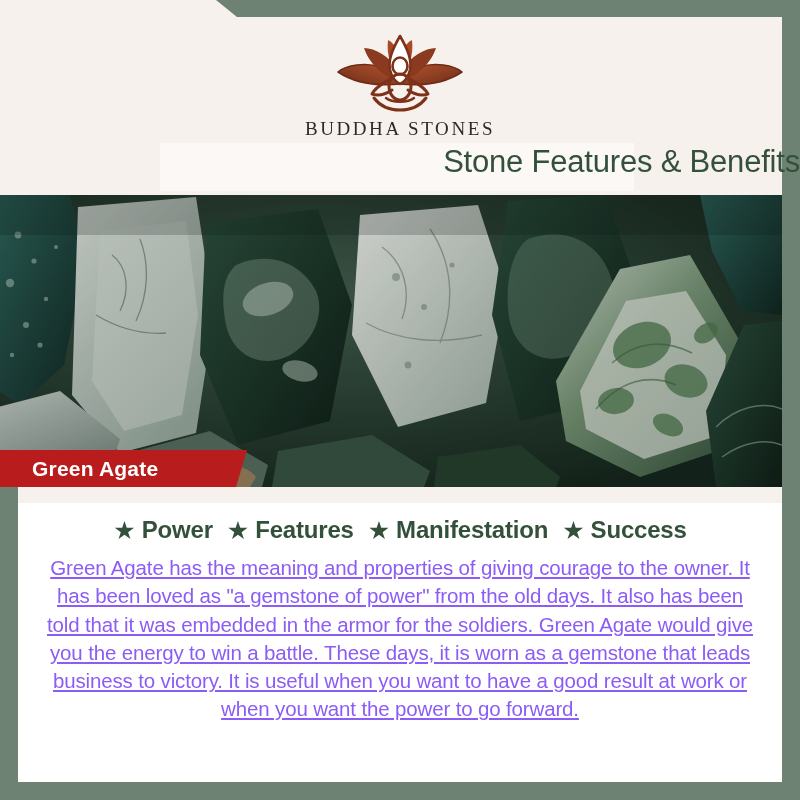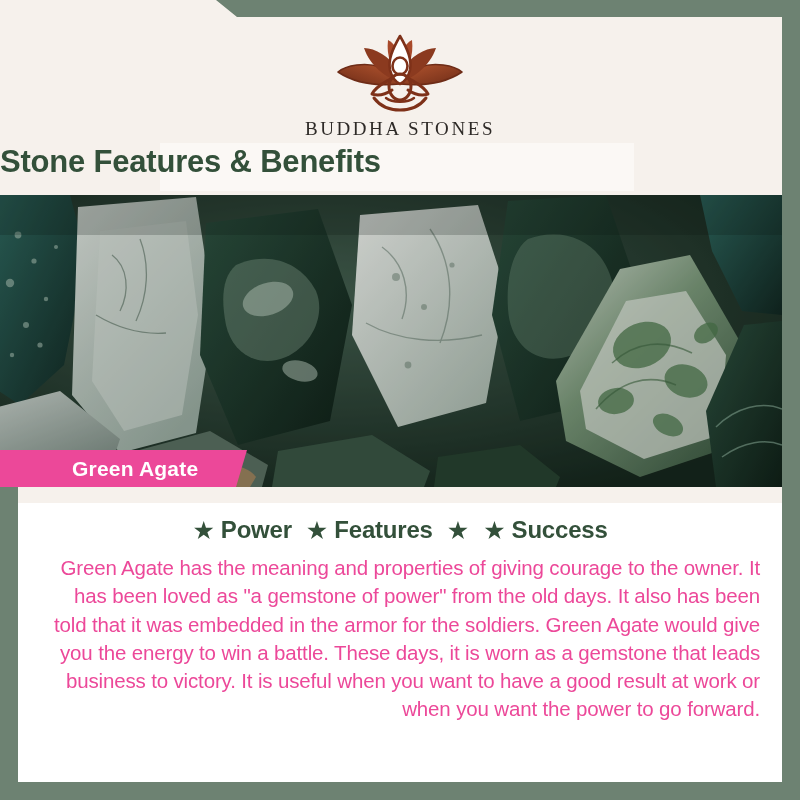--- a/index.html
+++ b/index.html
@@ -68,23 +68,23 @@
     position:absolute;
     left:160px; top:143px;
     width:474px; height:48px;
     background:#fbf8f5;
     z-index:4;
   }
   .page-title {
     position:absolute;
     left:0; top:144px;
     width:800px;
-    text-align:left;
+    text-align:right;
     font-size:31px;
-    font-weight:bold;
+    font-weight:normal;
     color:#33503a;
     letter-spacing:-0.2px;
     z-index:5;
   }
 
   
   .photo {
     position:absolute;
     left:0; top:195px;
     width:782px; height:292px;
@@ -92,25 +92,25 @@
     z-index:3;
     background:#16291f;
   }
   .photo svg { display:block; width:782px; height:292px; }
 
   
   .stone-banner {
     position:absolute;
     left:0; top:450px;
     width:250px; height:37px;
-    background:#ec4899;
+    background:#b91c1c;
     -webkit-clip-path: polygon(0 0, 247px 0, 236px 37px, 0 37px);
     clip-path: polygon(0 0, 247px 0, 236px 37px, 0 37px);
     z-index:6;
-    display:flex; align-items:center;padding-left:40px;
+    display:flex; align-items:center;
   }
   .stone-banner-label {
     margin-left:32px;
     color:#ffffff;
     font-size:21px;
     font-weight:bold;
     letter-spacing:0.2px;
   }
 
   
@@ -145,25 +145,26 @@
   .kw { display:flex; align-items:center; gap:6px; }
   .kw-star { color:#33503a; font-size:25px; line-height:1; }
   .kw-label {
     color:#33503a;
     font-size:24px;
     font-weight:bold;
     letter-spacing:-0.2px;
   }
 
   .body-text {
-    color:#ec4899;
+    color:#8b5cf6;
     font-size:20.5px;
     line-height:1.38;
-    text-align:right;
+    text-align:center;
     letter-spacing:-0.15px;
+    text-decoration:underline;
   }
 </style>
 </head>
 <body>
 
 <div id="poster">
 
   <div class="top-cream"></div>
   <div class="bottom-cream"></div>
 
@@ -340,20 +341,21 @@
         <span class="kw">
           <span class="kw-star">★</span>
           <span class="kw-label">Power</span>
         </span>
         <span class="kw">
           <span class="kw-star">★</span>
           <span class="kw-label">Features</span>
         </span>
         <span class="kw">
           <span class="kw-star">★</span>
+          <span class="kw-label">Manifestation</span>
         </span>
         <span class="kw">
           <span class="kw-star">★</span>
           <span class="kw-label">Success</span>
         </span>
       </div>
 
       <p class="body-text">Green Agate has the meaning and properties of giving courage to the owner. It has been loved as "a gemstone of power" from the old days. It also has been told that it was embedded in the armor for the soldiers. Green Agate would give you the energy to win a battle. These days, it is worn as a gemstone that leads business to victory. It is useful when you want to have a good result at work or when you want the power to go forward.</p>
     </div>
   </div>

